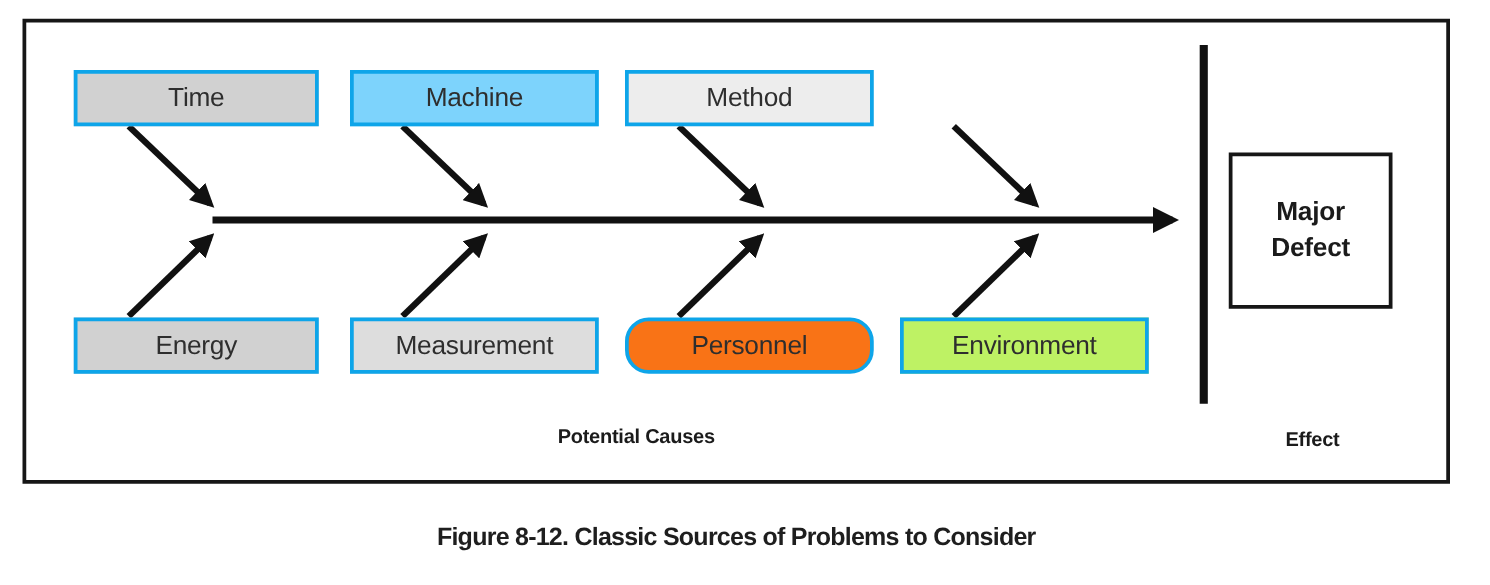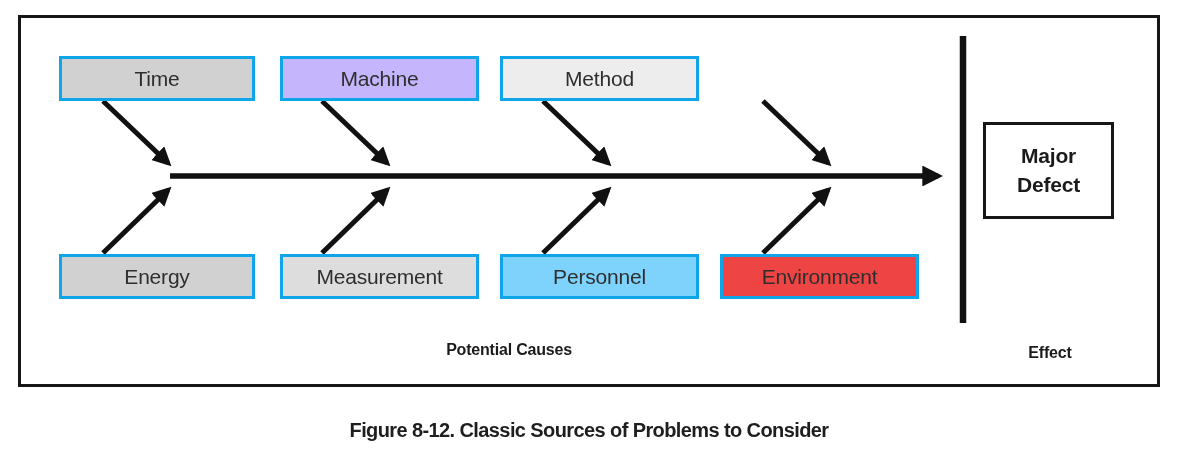--- a/index.html
+++ b/index.html
@@ -17,21 +17,21 @@
     display:flex;align-items:center;justify-content:center;
     font-size:21px;color:#2e2e2e;letter-spacing:-0.2px;
   }
   .row-top{top:56px;}
   .row-bottom{top:254px;}
   .c0{left:59px;width:196px;}
   .c1{left:280px;width:199px;}
   .c2{left:500px;width:199px;}
   .c3{left:720px;width:199px;}
   .effect-box{
-    position:absolute;left:983px;top:122px;width:131px;height:97px;
+    position:absolute;left:983px;top:122px;width:131px;height:125px;
     box-sizing:border-box;border:3px solid #161616;background:#ffffff;
     display:flex;flex-direction:column;align-items:center;justify-content:center;
     font-weight:bold;font-size:21px;line-height:1.35;color:#1b1b1b;letter-spacing:-0.2px;
   }
   .section-label{
     position:absolute;font-weight:bold;font-size:16px;color:#1b1b1b;
     text-align:center;letter-spacing:-0.2px;white-space:nowrap;
   }
   .pc-label{left:379px;width:260px;top:341px;}
   .effect-label{left:1000px;width:100px;top:344px;}
@@ -65,37 +65,37 @@
 
     <line x1="103" y1="253" x2="168" y2="190" stroke="#111111" stroke-width="5" marker-end="url(#ah)" style="stroke: rgb(17, 17, 17);"></line>
     <line x1="322" y1="253" x2="387" y2="190" stroke="#111111" stroke-width="5" marker-end="url(#ah)" style="stroke: rgb(17, 17, 17);"></line>
     <line x1="543" y1="253" x2="608" y2="190" stroke="#111111" stroke-width="5" marker-end="url(#ah)" style="stroke: rgb(17, 17, 17);"></line>
     <line x1="763" y1="253" x2="828" y2="190" stroke="#111111" stroke-width="5" marker-end="url(#ah)" style="stroke: rgb(17, 17, 17);"></line>
   </svg>
 
   <div class="cause row-top c0" style="background: rgb(209, 209, 209);">
     <span>Time</span>
   </div>
-  <div class="cause row-top c1" style="background: #c4b5fd;">
+  <div class="cause row-top c1" style="background: #7dd3fc;">
     <span>Machine</span>
   </div>
   <div class="cause row-top c2" style="background: rgb(237, 237, 237);">
     <span>Method</span>
   </div>
 
   <div class="cause row-bottom c0" style="background: rgb(209, 209, 209);">
     <span>Energy</span>
   </div>
   <div class="cause row-bottom c1" style="background: rgb(221, 221, 221);">
     <span>Measurement</span>
   </div>
-  <div class="cause row-bottom c2" style="background: #7dd3fc;">
+  <div class="cause row-bottom c2" style="background: #f97316; border-radius: 19px;">
     <span>Personnel</span>
   </div>
-  <div class="cause row-bottom c3" style="background: #ef4444; text-align: right;">
+  <div class="cause row-bottom c3" style="background: #bef264; text-align: right;">
     <span>Environment</span>
   </div>
 
   <div class="effect-box">
     <span>Major</span>
     <span>Defect</span>
   </div>
 
   <div class="section-label pc-label">Potential Causes</div>
   <div class="section-label effect-label">Effect</div>

